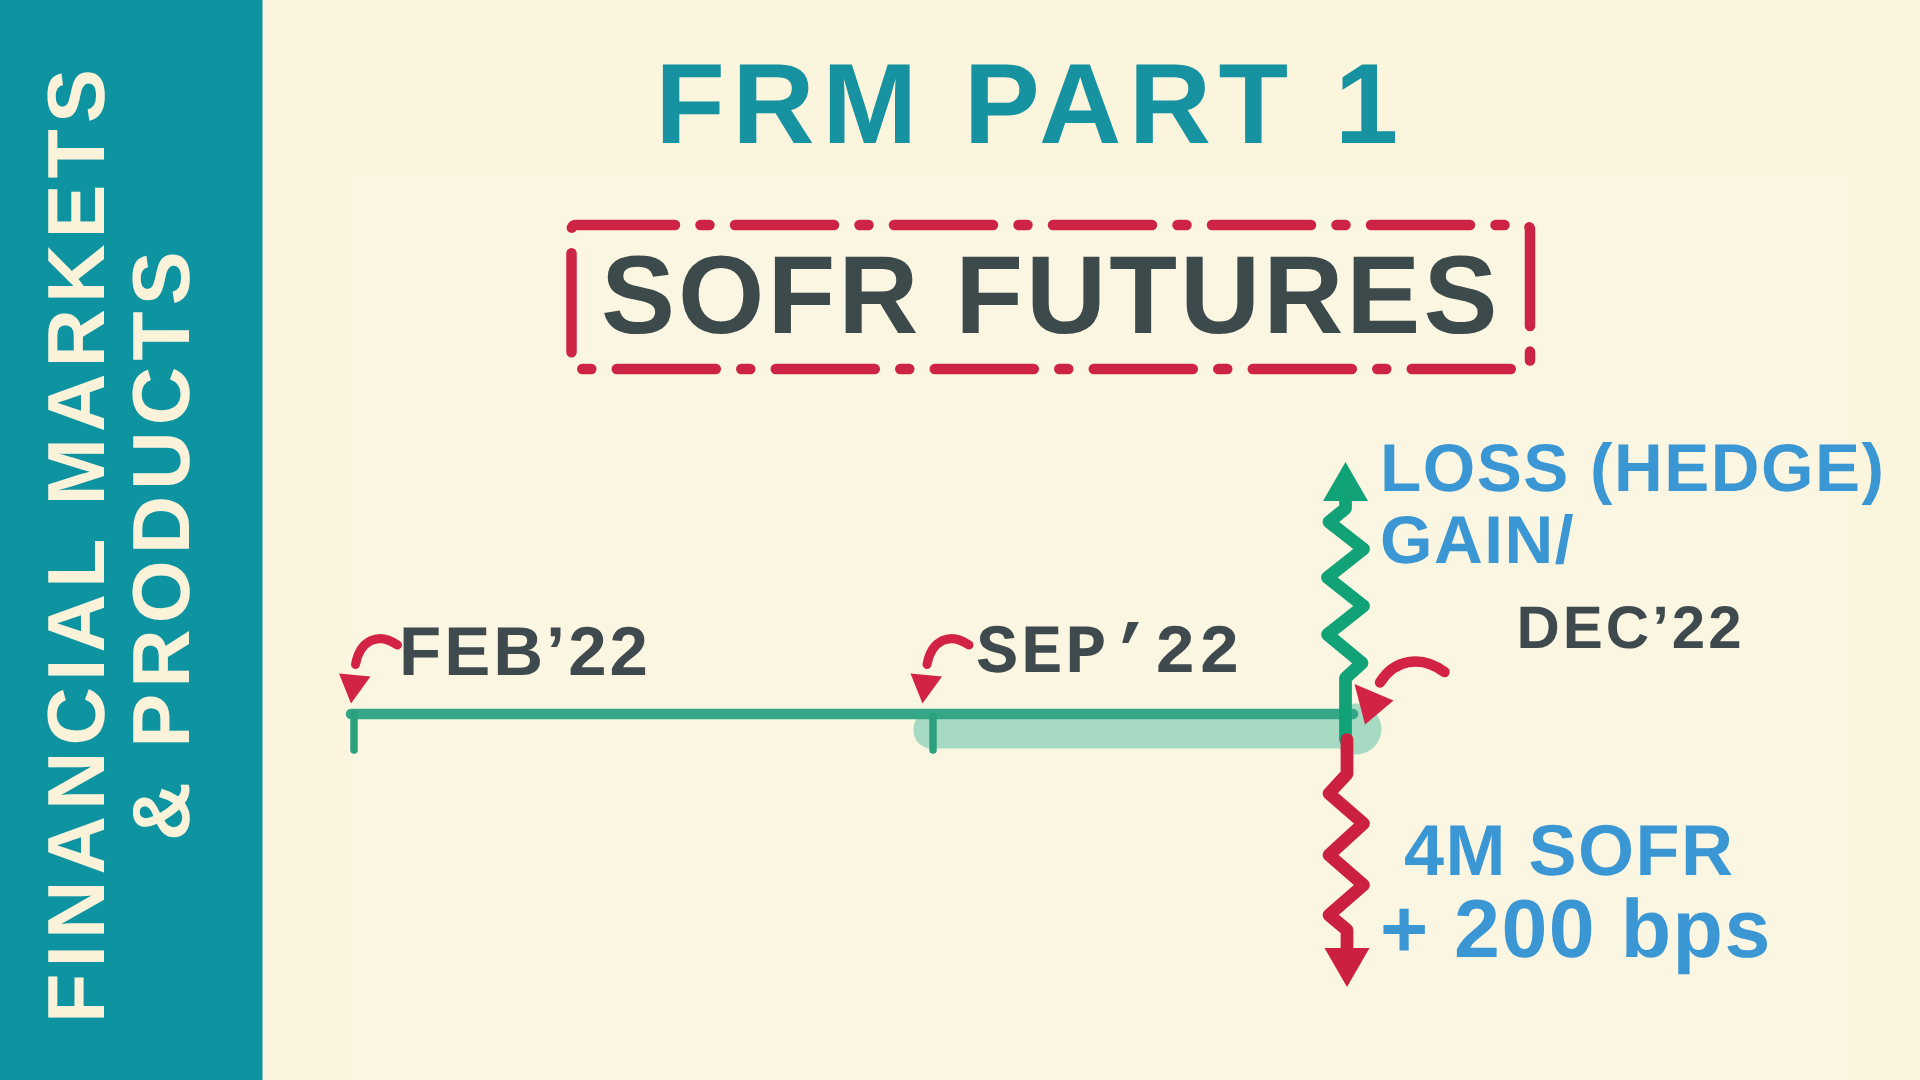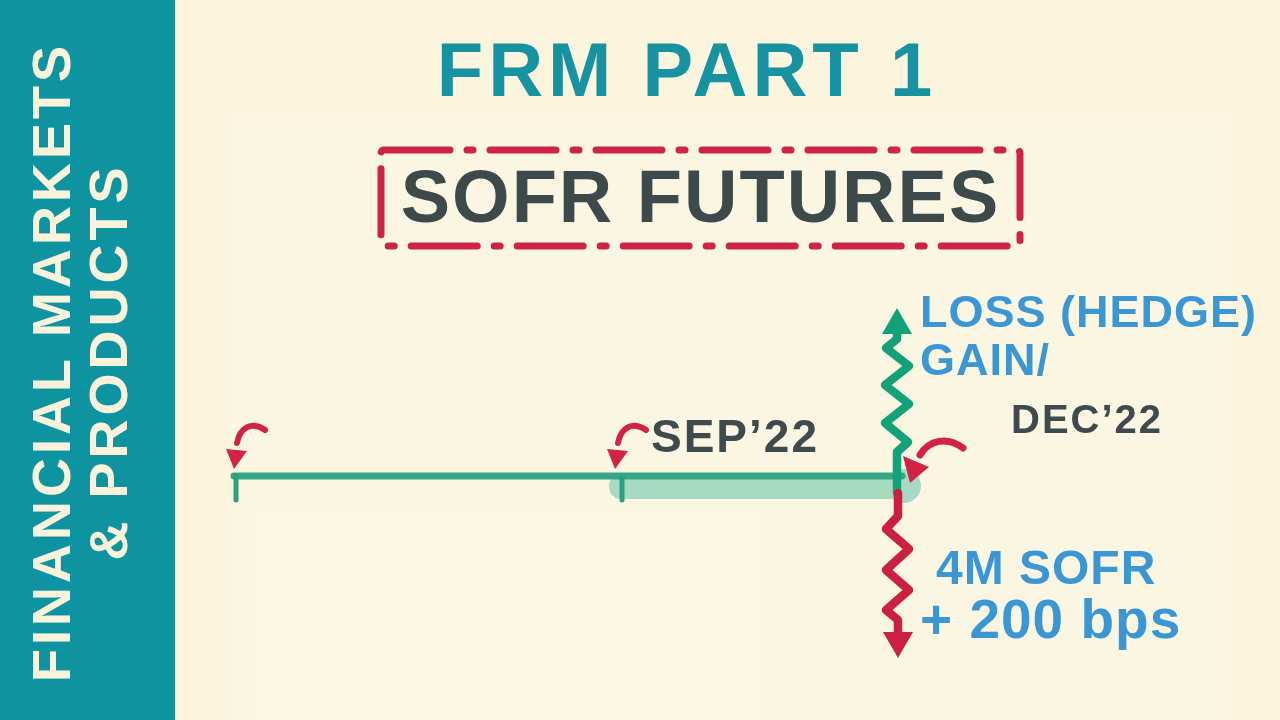--- a/index.html
+++ b/index.html
@@ -26,21 +26,21 @@
   
   #diagram-title{
     left:378px;top:160px;width:645px;text-align:center;
     color:#3d4a4c;font-weight:700;font-size:74px;letter-spacing:2px;line-height:1;
   }
   
   .mark{font-weight:700;line-height:1;letter-spacing:2px;white-space:nowrap;}
   .dark{color:#3e4a4d;}
   .blue{color:#3a97d4;}
   #label-feb{left:266px;top:411px;font-size:46px;}
-  #label-sep{left:651px;top:413px;font-size:46px;}
+  #label-sep{left:651px;top:413px;font-size:46px;font-family:Liberation Mono, monospace;}
   #label-dec{left:971px;top:399px;font-size:40px;margin-left:40px;}
   #label-gain{left:920px;top:288px;font-size:45px;line-height:48px;letter-spacing:1px;}
   #label-sofr-rate-1{left:936px;top:544px;font-size:48px;letter-spacing:1px;}
   #label-sofr-rate-2{left:920px;top:592px;font-size:55px;letter-spacing:1px;}
   svg{position:absolute;left:0;top:0;}
 </style>
 </head>
 <body>
 
 <div id="stage">
@@ -82,20 +82,21 @@
       <polygon points="607,449 628,451 615,469" fill="#d32345"></polygon>
     </g>
     <g>
       <path d="M963,448 C947,436 929,440 920,455" fill="none" stroke="#d32345" stroke-width="7" stroke-linecap="round"></path>
       <polygon points="903,456 929,467 910,483" fill="#d32345"></polygon>
     </g>
   </svg>
 
   <div class="abs" id="diagram-title">SOFR FUTURES</div>
 
+  <div class="abs mark dark" id="label-feb">FEB’22</div>
   <div class="abs mark dark" id="label-sep">SEP’22</div>
   <div class="abs mark dark" id="label-dec">DEC’22</div>
 
   <div class="abs mark blue" id="label-gain">
     <div>LOSS (HEDGE)</div>
     <div>GAIN/</div>
   </div>
 
   <div class="abs mark blue" id="label-sofr-rate-1">4M SOFR</div>
   <div class="abs mark blue" id="label-sofr-rate-2">+ 200 bps</div>

